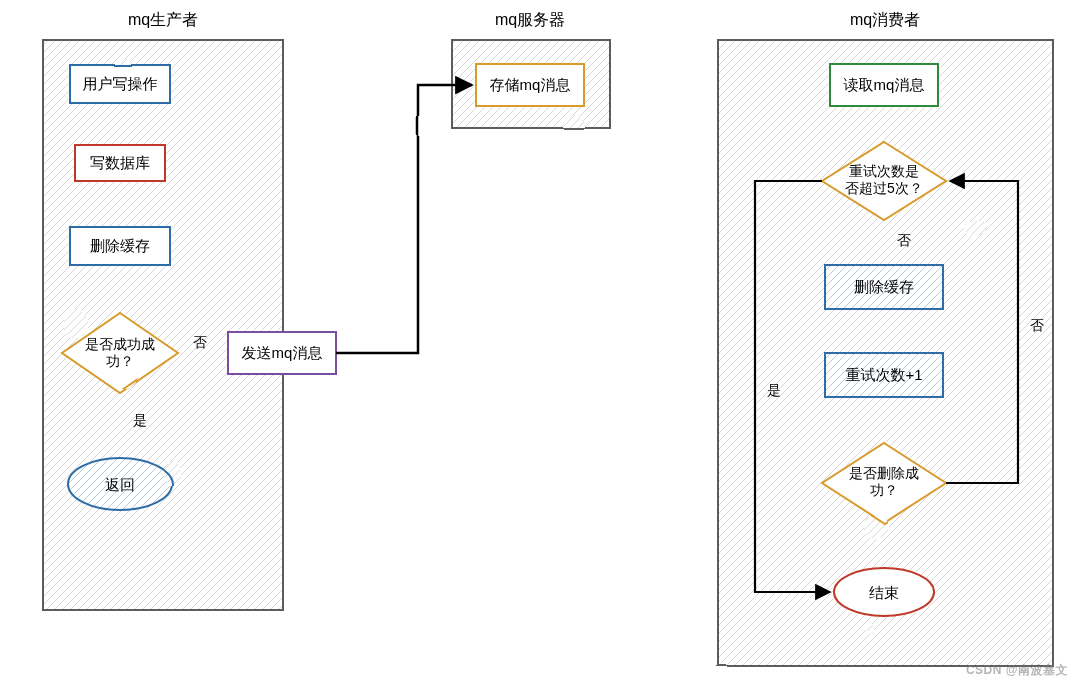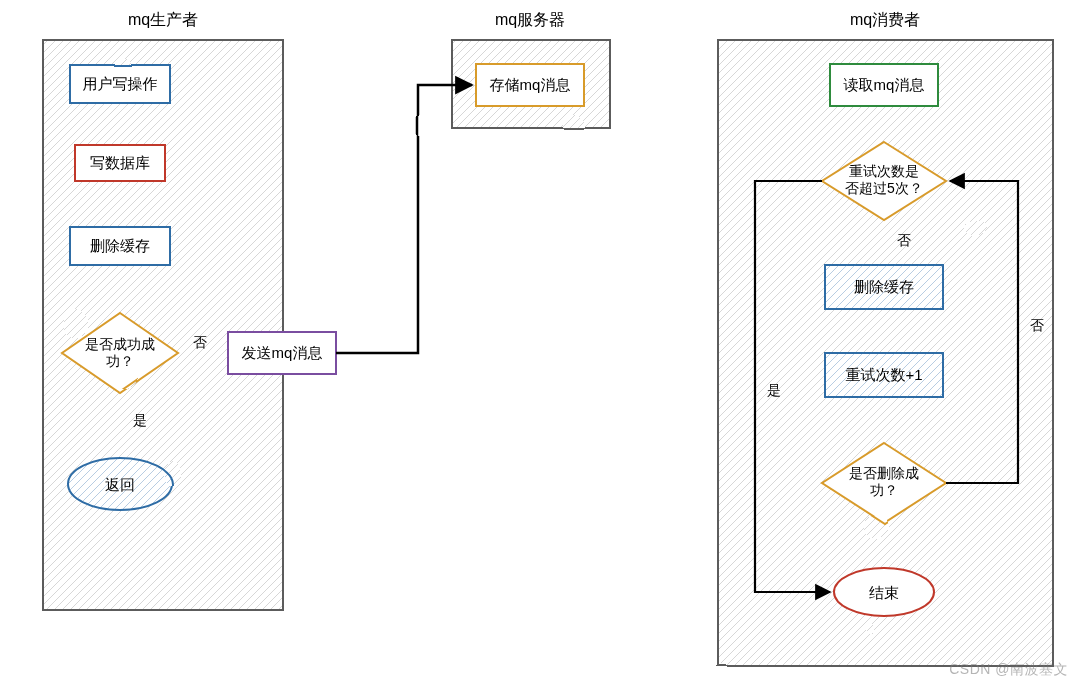--- a/index.html
+++ b/index.html
@@ -9,23 +9,24 @@
     height: 685px;
     font-family: "Microsoft YaHei", "PingFang SC", sans-serif;
     background: #fff;
     position: relative;
   }
   svg { display: block; }
   .watermark {
     position: absolute;
     right: 12px;
     bottom: 6px;
-    font-size: 14px;
+    font-size: 12px;
     color: rgba(120,120,120,0.55);
     letter-spacing: 0.5px;
+    font-weight: bold;
   }
 </style>
 </head>
 <body>
 
 <svg width="1080" height="685" viewBox="0 0 1080 685">
   <defs>
     <marker id="arrow" viewBox="0 0 12 12" refX="10" refY="6" markerWidth="9" markerHeight="9" orient="auto-start-reverse">
       <path d="M1,1 L11,6 L1,11 z" fill="#000"></path>
     </marker>

